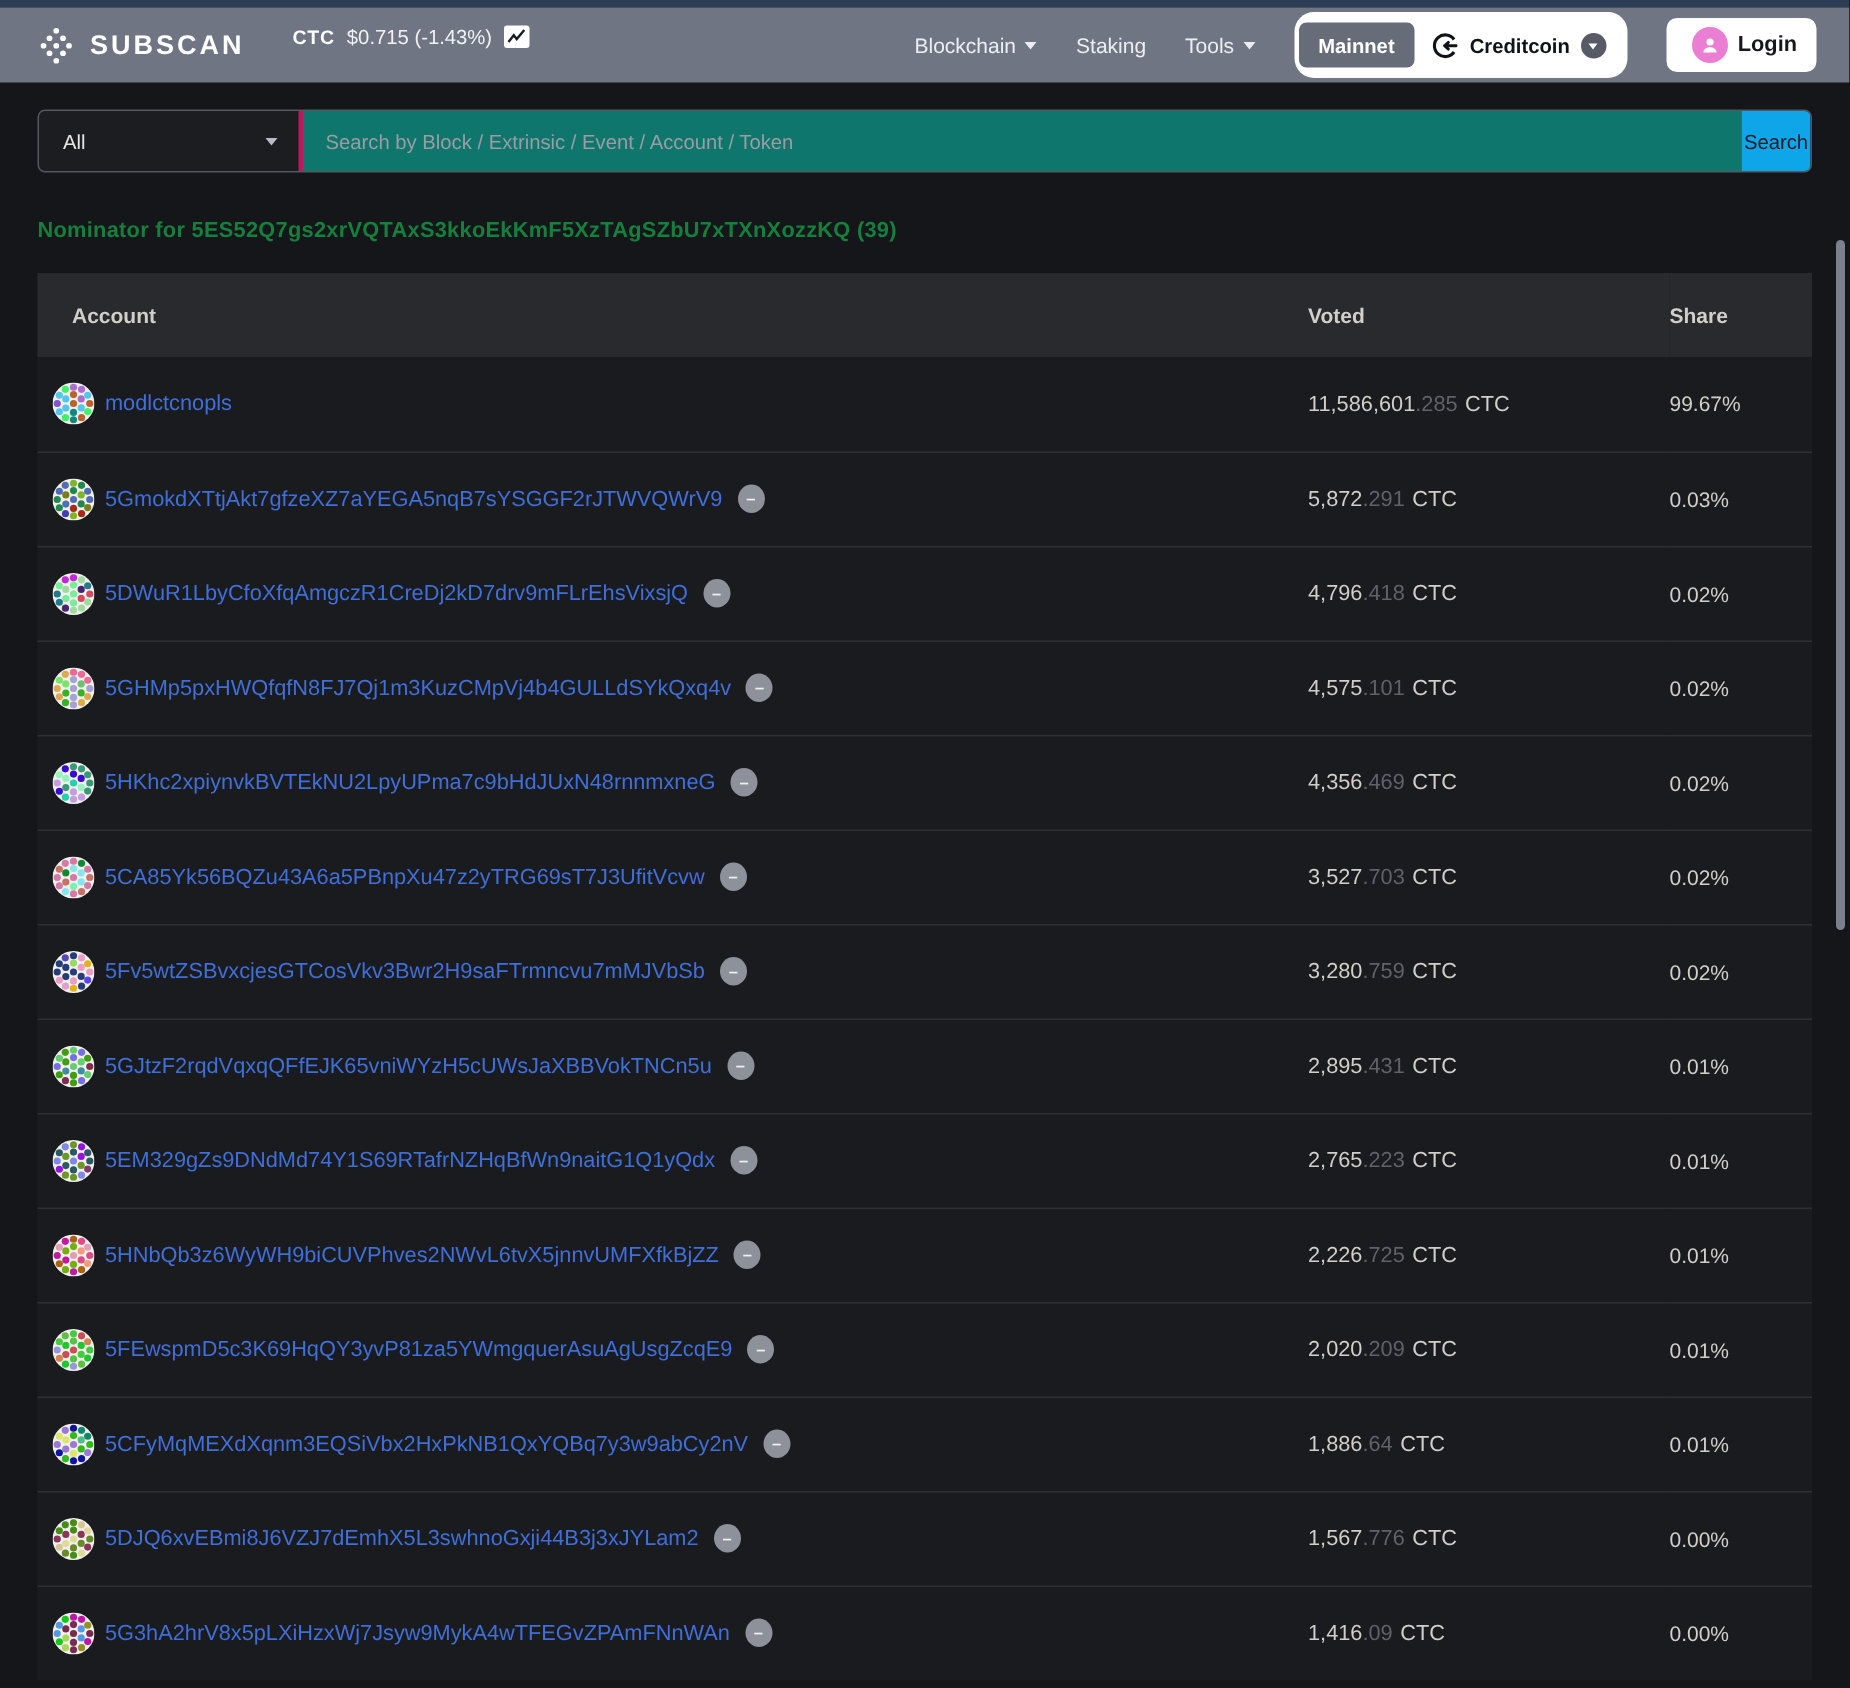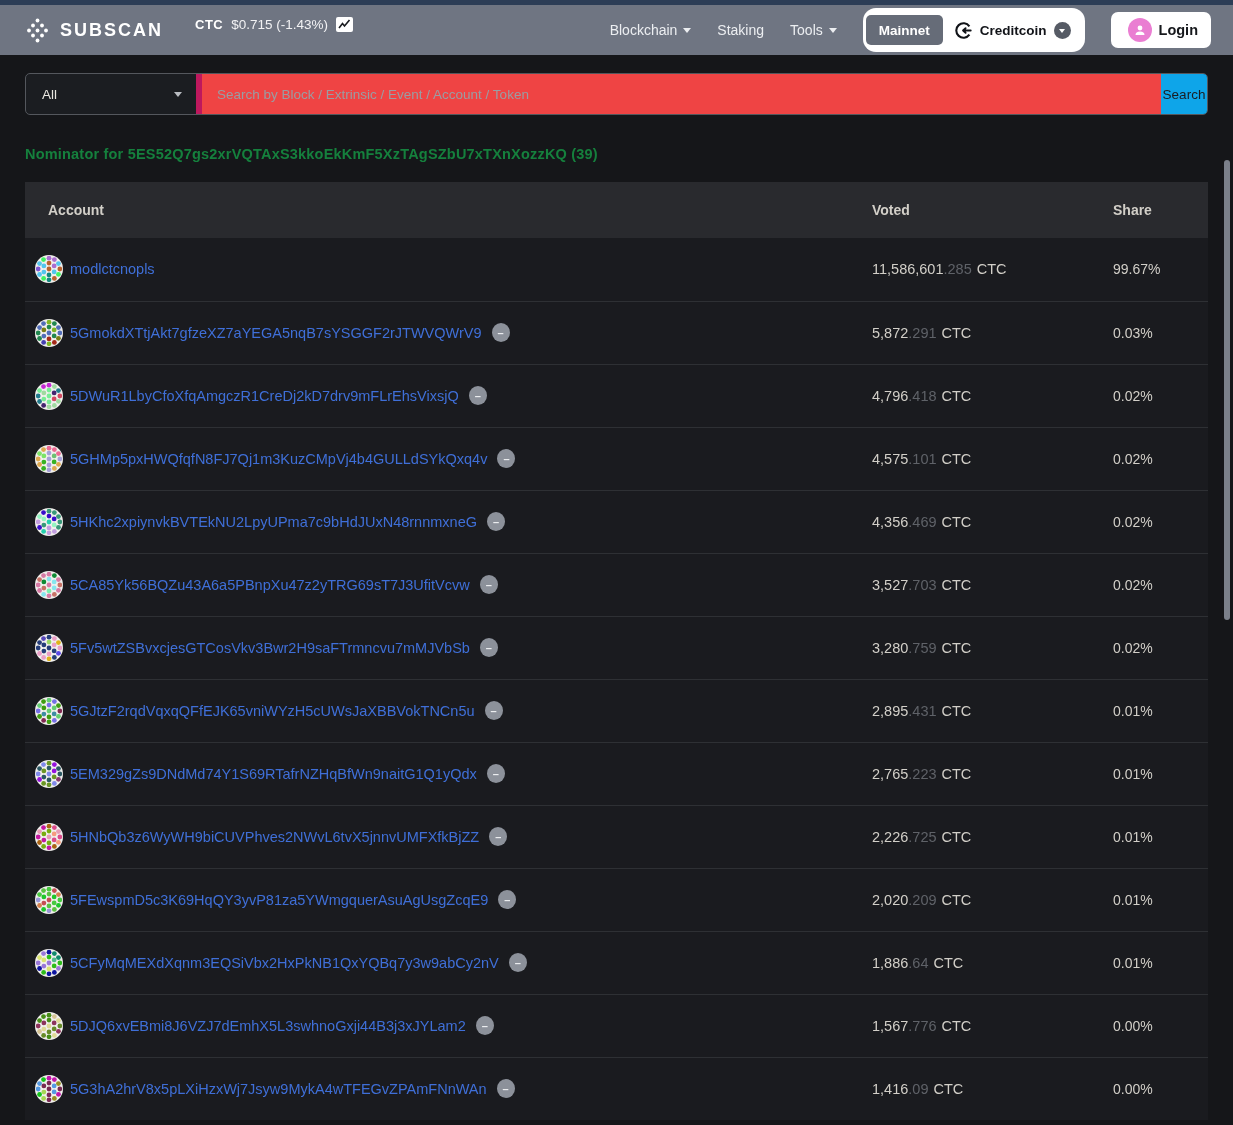--- a/index.html
+++ b/index.html
@@ -52,27 +52,27 @@
 
   
   .content { padding:0 25px; }
   .searchbar {
     margin-top:18px; height:42px;
     border:1px solid #54575d; border-radius:5px;
     display:flex; align-items:stretch; overflow:hidden; background:#1b1d21;
   }
   .filter-select {
     width:176px; display:flex; align-items:center; justify-content:space-between;
-    padding:0 14px 0 16px; cursor:pointer; border-right:6px solid #be185d;
+    padding:0 14px 0 16px; cursor:pointer; border-right:3px solid #be185d;
     color:#e8e6e0; font-size:13.5px;
   }
   .filter-caret { width:0; height:0; border-left:4.5px solid transparent; border-right:4.5px solid transparent;
     border-top:5.5px solid #b9bcc1; }
   .search-input {
-    flex:1; background:#ef4444; border:none; outline:none;
+    flex:1; background:#0f766e; border:none; outline:none;
     color:#e8e6e0; font-size:13.5px; padding:0 15px;
     font-family:"Liberation Sans", sans-serif;
   }
   .search-input::placeholder { color:#9a9da3; opacity:1; }
   .search-btn {
     width:46px; background:#0ea5e9; border:none; cursor:pointer;
     color:#1b1d22; font-size:13.5px; font-family:"Liberation Sans", sans-serif;
   }
 
   

